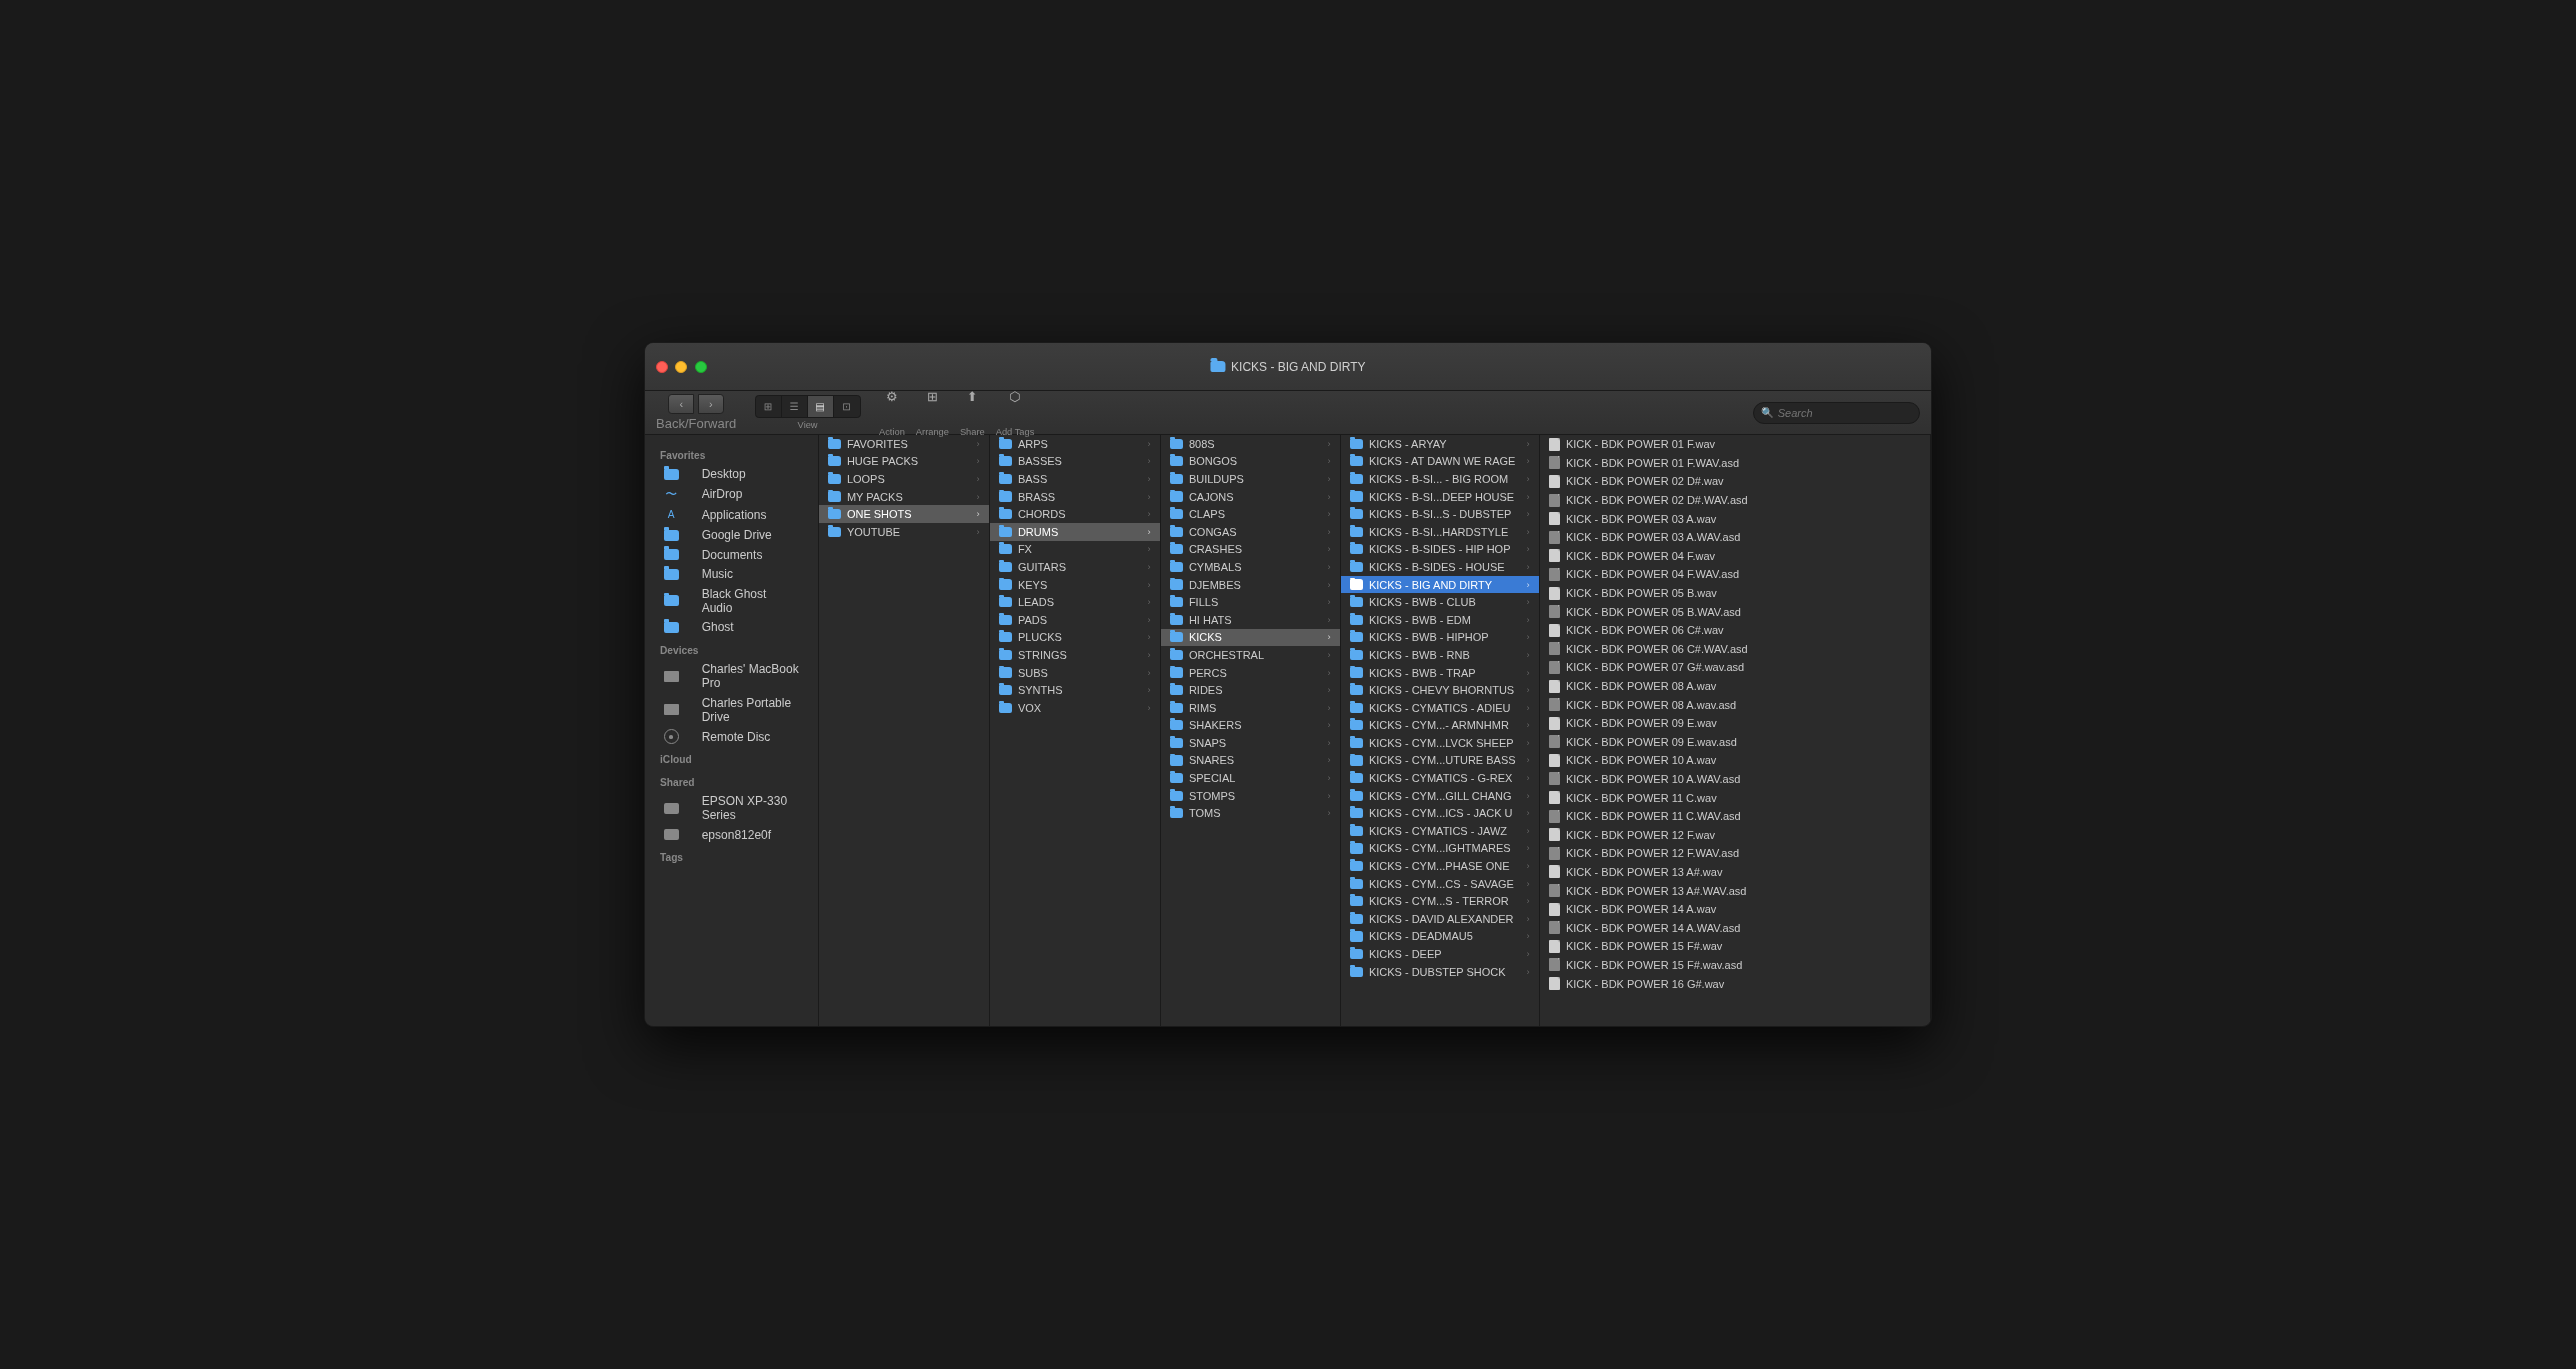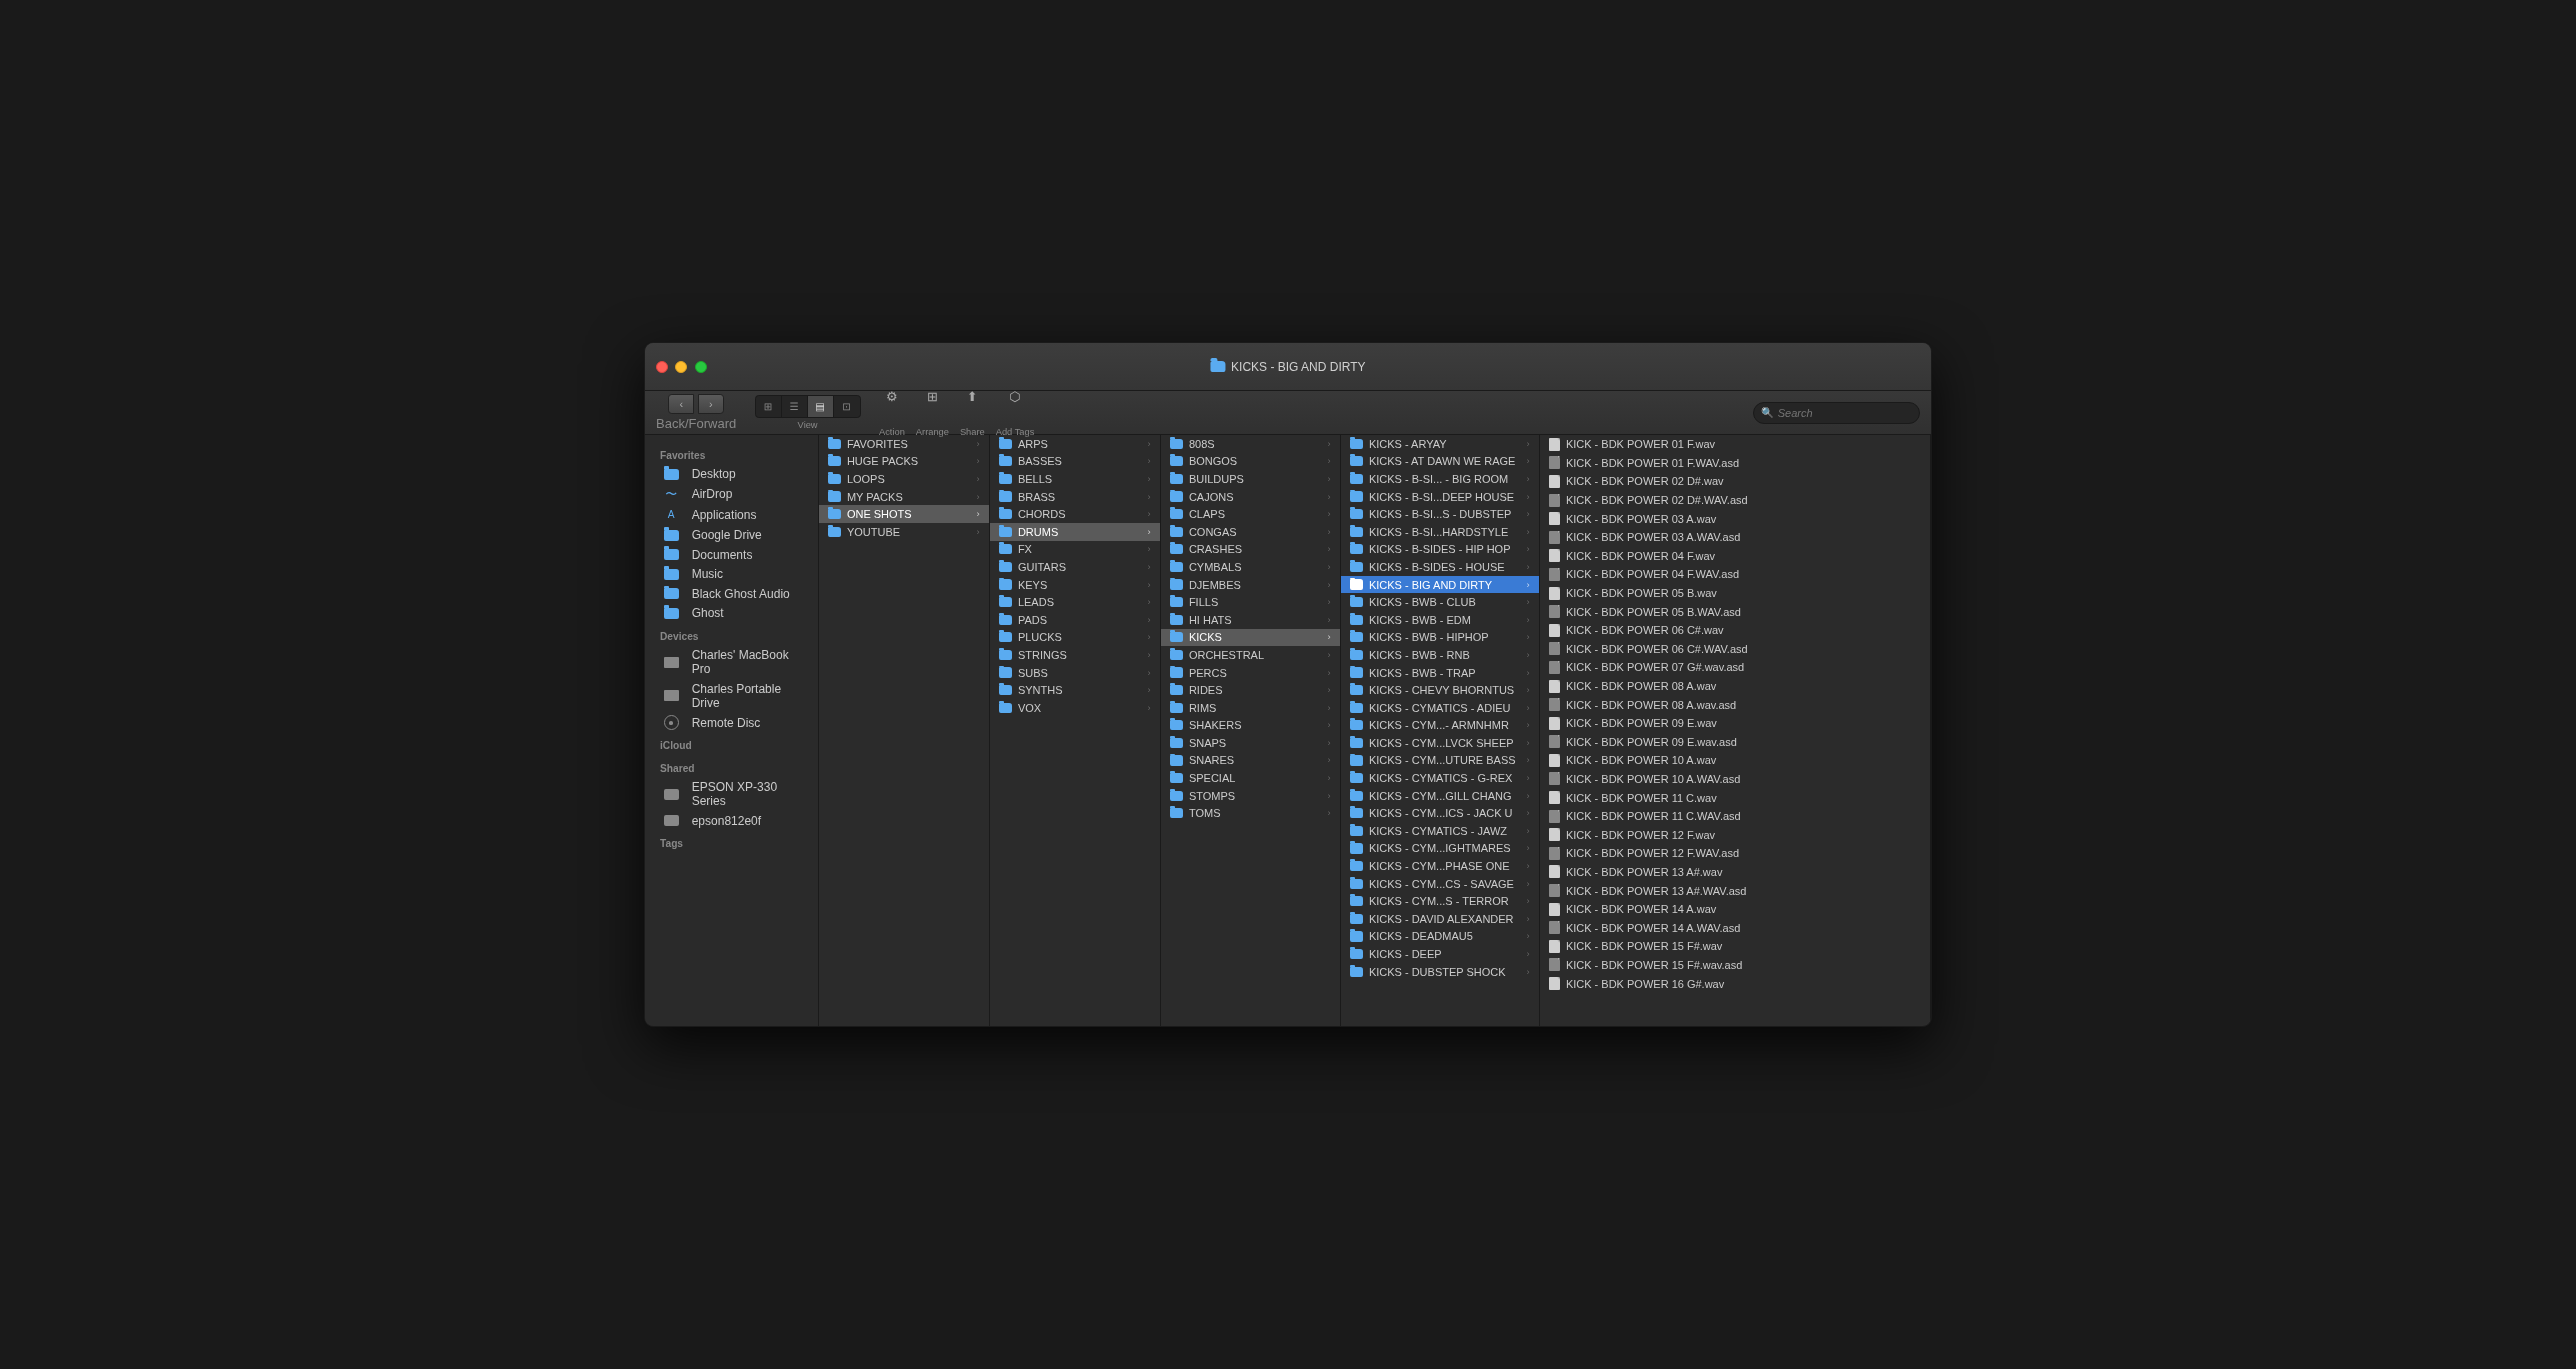--- a/index.html
+++ b/index.html
@@ -188,21 +188,21 @@
       font-weight: 700;
       color: #888;
       padding: 7.4px 15px 3.7px;
       text-transform: none;
       letter-spacing: 0;
     }
     .sidebar-item {
       display: flex;
       align-items: center;
       padding: 2.8px 15px;
-      gap: 13px;
+      gap: 23px;
       cursor: pointer;
       color: #ccc;
       font-size: 12px;
       border-radius: 3.7px;
       margin: 0 3.7px;
     }
     .sidebar-folder-icon {
       width: 15px;
       height: 11px;
       background: #8a8a8a;
@@ -536,21 +536,21 @@
           <span>ARPS</span>
           <span class="chevron">›</span>
         </div>
         <div class="column-item">
           <div class="folder-icon"></div>
           <span>BASSES</span>
           <span class="chevron">›</span>
         </div>
         <div class="column-item">
           <div class="folder-icon"></div>
-          <span>BELLS</span>
+          <span>BASS</span>
           <span class="chevron">›</span>
         </div>
         <div class="column-item">
           <div class="folder-icon"></div>
           <span>BRASS</span>
           <span class="chevron">›</span>
         </div>
         <div class="column-item">
           <div class="folder-icon"></div>
           <span>CHORDS</span>

